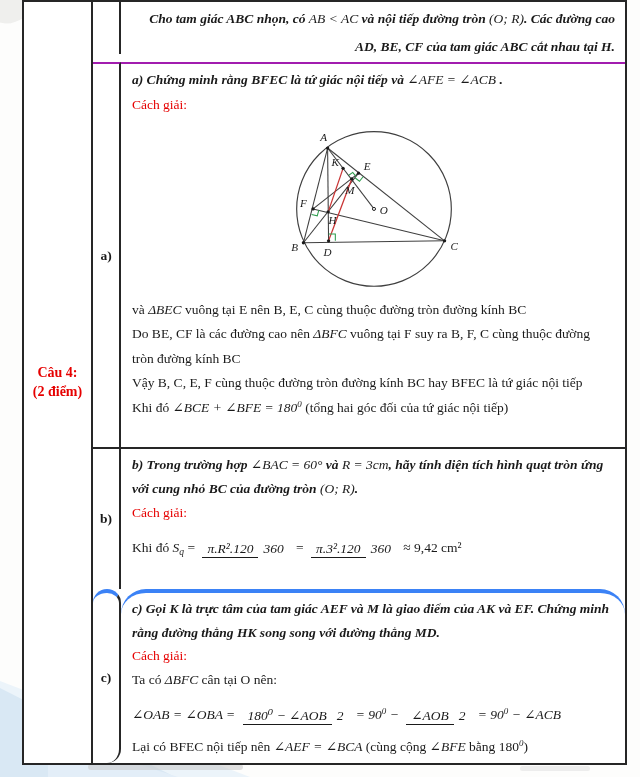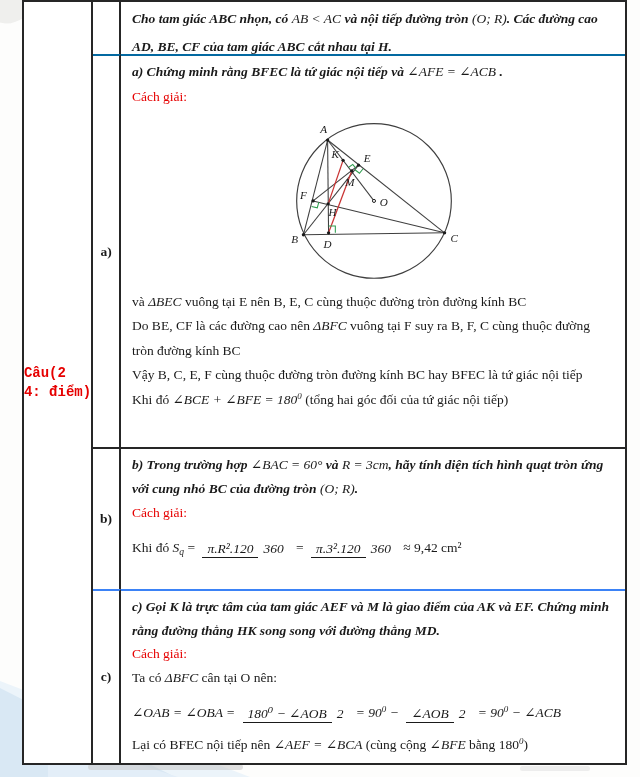--- a/index.html
+++ b/index.html
@@ -21,28 +21,28 @@
   .wm-smudge-bottom2{left:520px;top:766px;width:70px;height:5px;background:#dedede;opacity:.5;border-radius:3px;}
 
   
   .qtable{
     position:absolute;left:22px;top:0;width:605px;height:765px;z-index:1;
     box-sizing:border-box;border:2px solid #262626;background:#fff;
     display:grid;grid-template-columns:69px 28px 1fr;grid-template-rows:52px 393px 142px 1fr;
   }
   .cell{box-sizing:border-box;background:#fff;}
   .q-cell{grid-column:1;grid-row:1/5;border-right:2px solid #262626;
-    display:flex;flex-direction:row;align-items:center;justify-content:center;gap:0;font-family:Liberation Mono, monospace;}
+    display:flex;flex-direction:column;align-items:center;justify-content:center;gap:0;}
   .q-title,.q-points{color:#e60000;font-weight:bold;font-size:14px;line-height:1.3;}
   .lab-cell{grid-column:2;border-right:2px solid #262626;display:flex;align-items:center;justify-content:center;
     font-weight:bold;font-size:13.5px;}
-  .r1{grid-row:1;}
-  .r2{grid-row:2;border-top:2px solid #0369a1;}
+  .r1{grid-row:1;text-align:right;}
+  .r2{grid-row:2;border-top:2px solid #a21caf;margin-top:8px;}
   .r3{grid-row:3;border-top:2px solid #262626;}
-  .r4{grid-row:4;border-top:2px solid #3b82f6;}
+  .r4{grid-row:4;border-top:4px solid #3b82f6;border-radius:25px;}
   .ct{grid-column:3;padding:4px 10px 0 11px;}
 
   
   .line{line-height:24.5px;}
   .hdr{line-height:28px;padding-top:3px;}
   .stmt{line-height:23.5px;}
   .bi{font-weight:bold;font-style:italic;}
   .m{font-style:italic;}
   .sup{font-size:9px;position:relative;top:-5px;font-style:italic;}
   .sub{font-size:9.5px;position:relative;top:3px;font-style:italic;}

